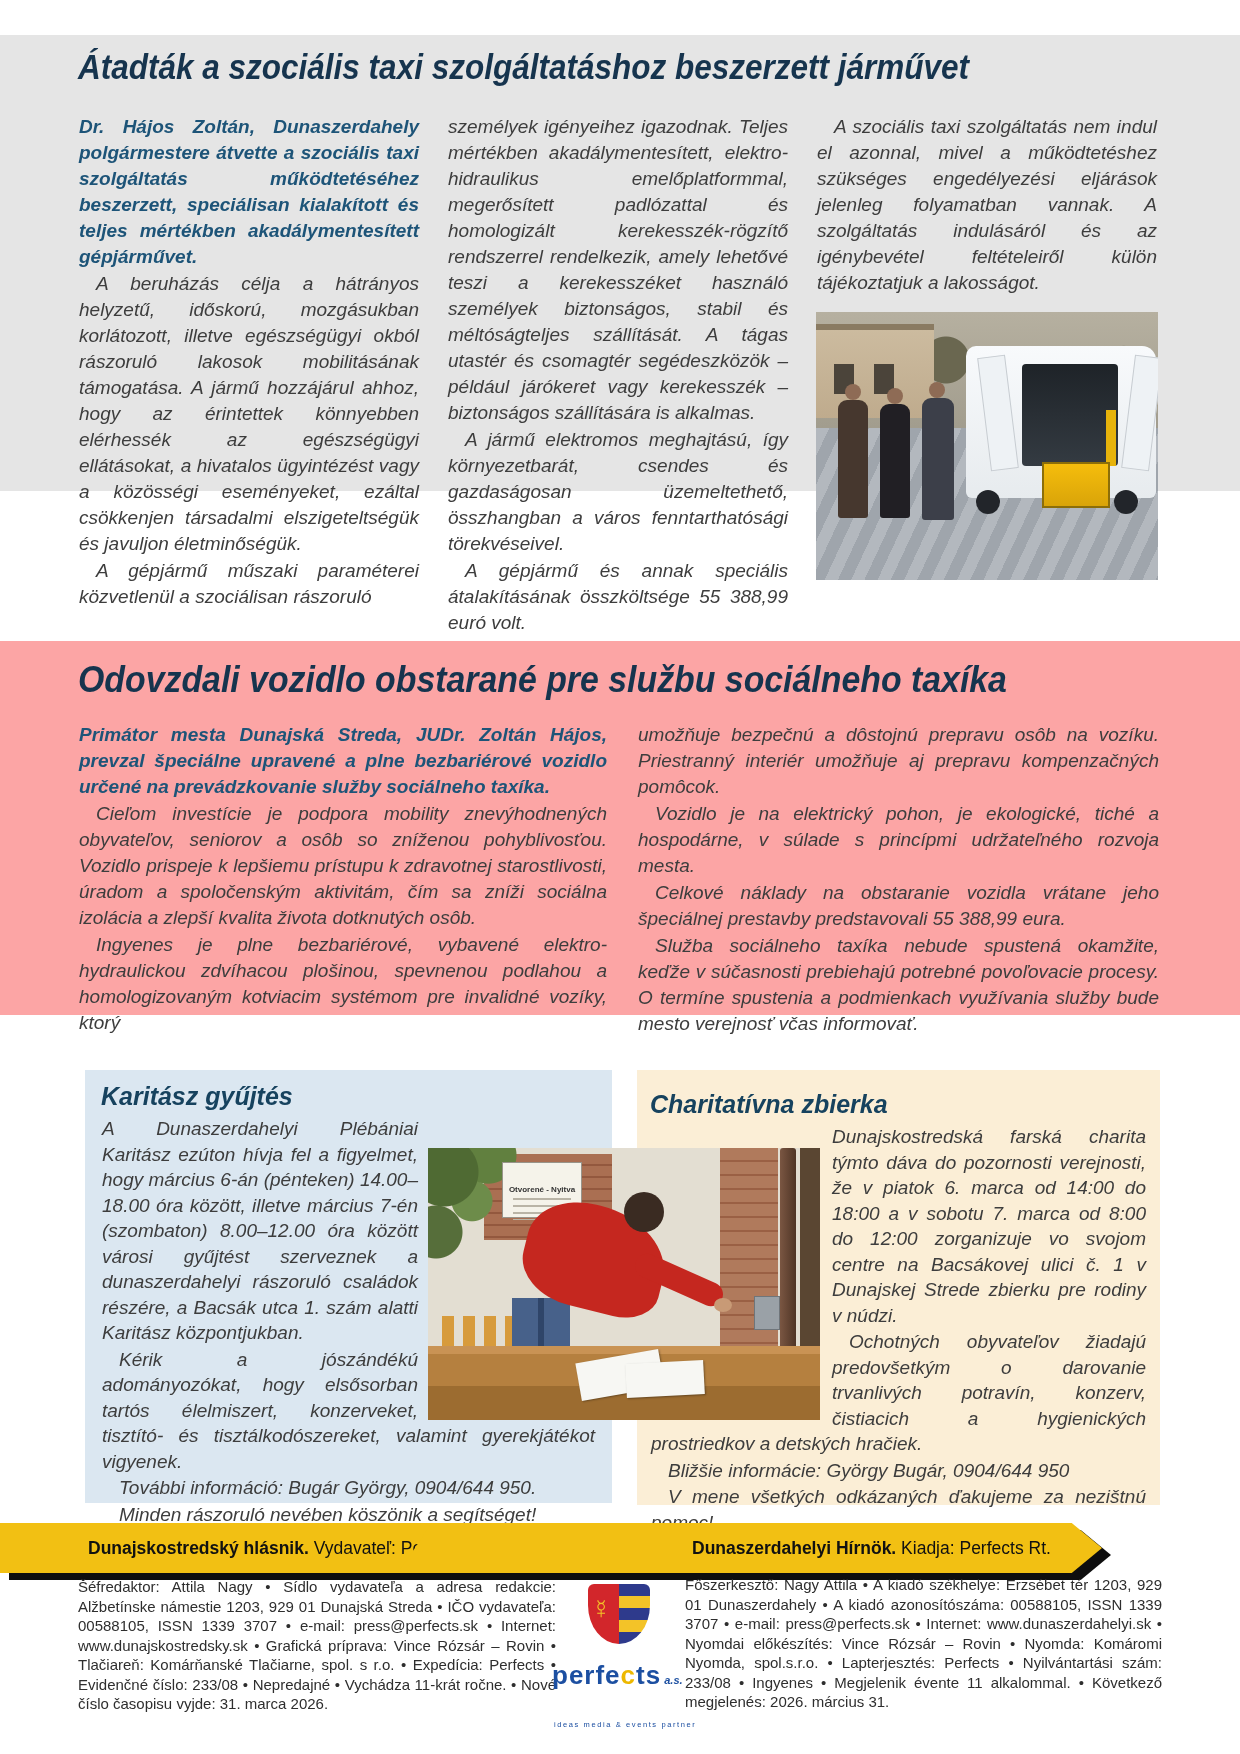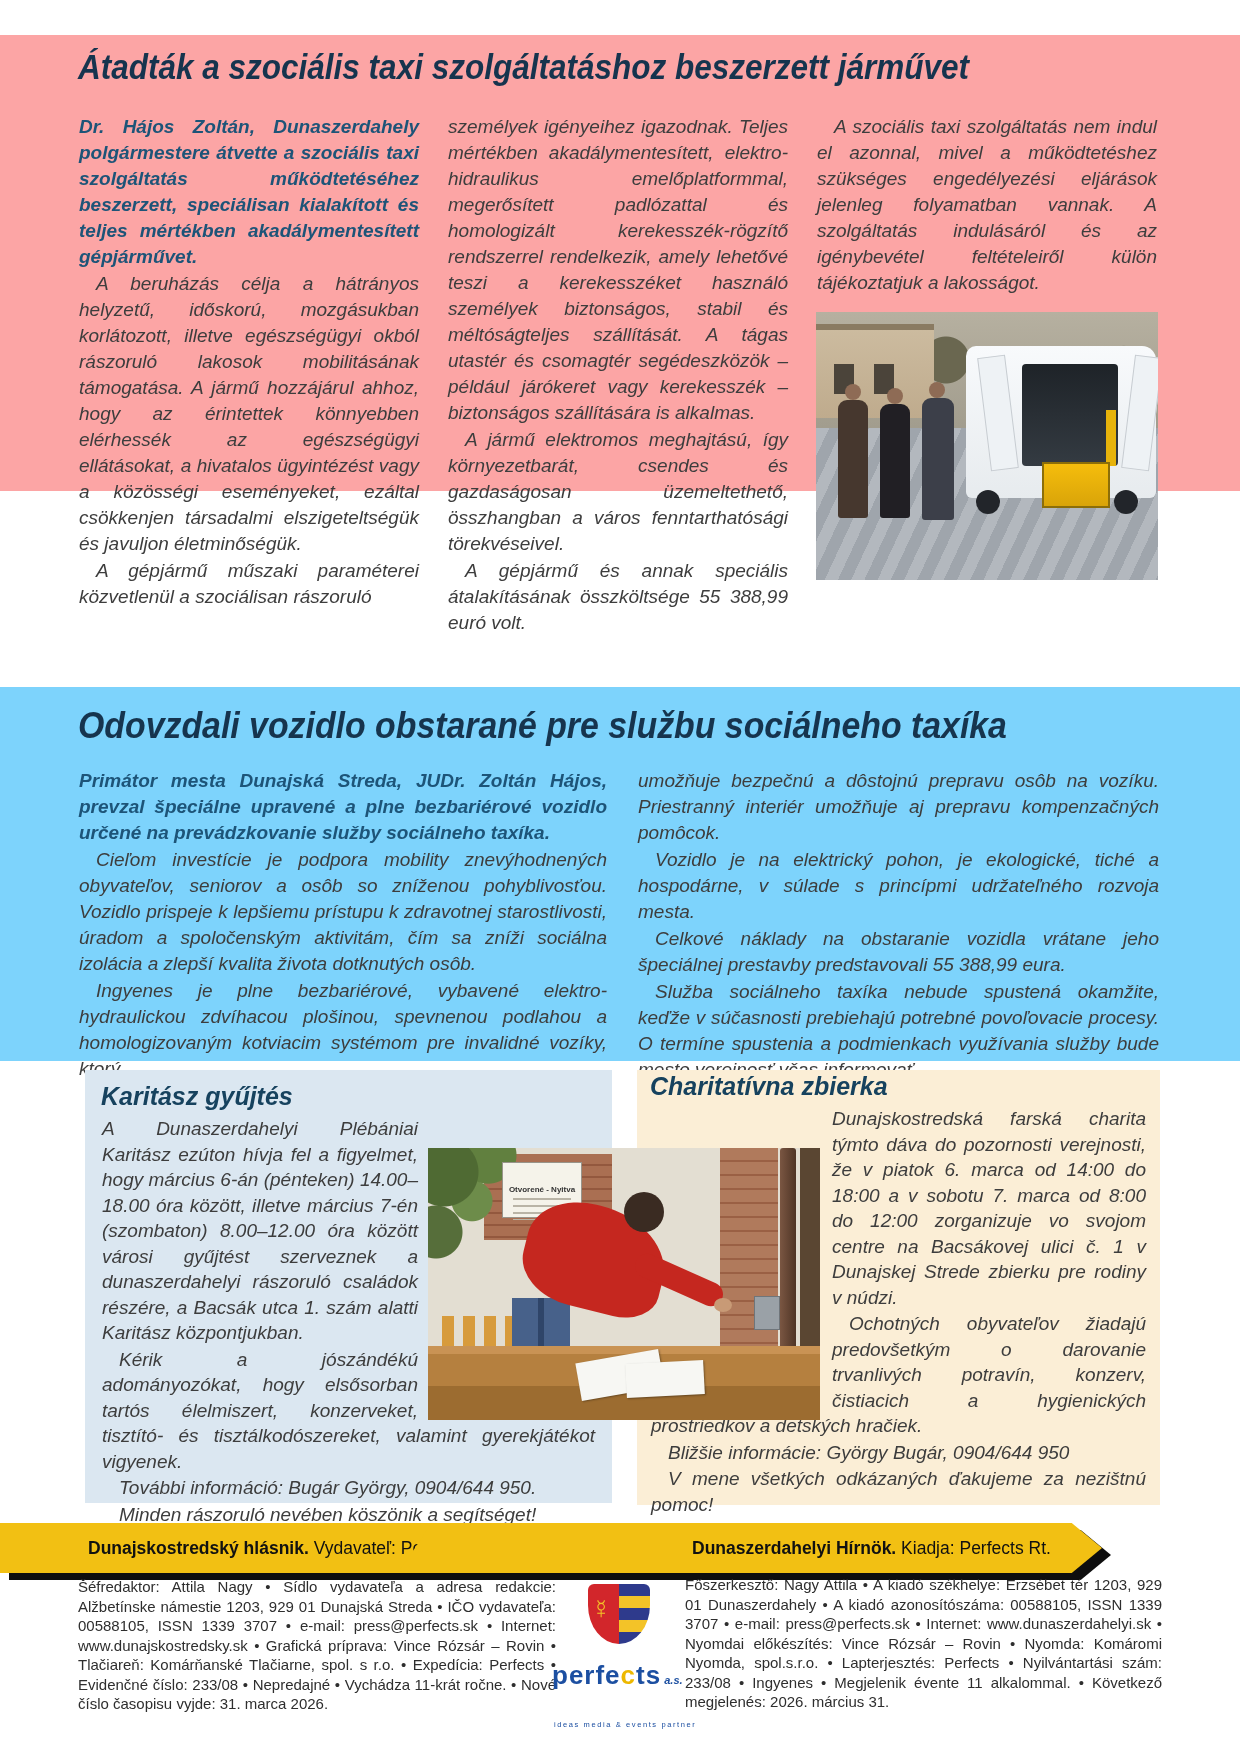--- a/index.html
+++ b/index.html
@@ -1,22 +1,22 @@
 <!DOCTYPE html>
 <html><head>
 <meta charset="utf-8">
 <style>
   html,body { margin:0; padding:0; background:#ffffff; }
   body { font-family:"Liberation Sans", sans-serif; }
   .page { position:relative; width:1240px; height:1754px; background:#ffffff; overflow:hidden; }
 
   
   .sec { position:absolute; left:0; width:1240px; }
-  #sec-hu { top:35px; height:456px; background:#fca5a5; }
-  #sec-sk { top:687px; height:374px; background:#7dd3fc; }
+  #sec-hu { top:35px; height:456px; background:#e5e5e5; }
+  #sec-sk { top:641px; height:374px; background:#fca5a5; }
 
   .art-title { position:absolute; left:78px; margin:0; color:#16344e;
                font-style:italic; font-weight:bold; white-space:nowrap;
                transform-origin:left center; line-height:1.05; }
   #hu-title { top:14px; font-size:35px; transform:scaleX(.90); }
   #sk-title { top:20px; font-size:36px; transform:scaleX(.94); }
 
   .cols { position:absolute; left:78px; display:flex; }
   #hu-cols { top:78px; gap:27px; }
   #hu-cols .col { width:342px; }
@@ -61,21 +61,21 @@
   .p1-door.d2 { left:312px; transform:rotate(7deg); }
   .p1-lift { position:absolute; left:226px; top:150px; width:64px; height:42px;
     background:linear-gradient(180deg,#f5bd0c,#d9a409); border:2px solid #8c6e08; }
   .p1-lift-arm { position:absolute; left:290px; top:98px; width:10px; height:56px; background:#e7b30b; }
   .p1-wheel { position:absolute; top:178px; width:24px; height:24px; border-radius:50%; background:#22252a; }
   .p1-wheel.w1 { left:160px; } .p1-wheel.w2 { left:298px; }
 
   
   .box { position:absolute; top:1070px; box-sizing:border-box; }
   #box-hu { left:85px; width:527px; height:433px; background:#dbe7f1; padding:10px 16px; }
-  #box-sk { left:637px; width:523px; height:435px; background:#fbeed6; padding:0 13px; }
+  #box-sk { left:637px; width:523px; height:435px; background:#fbeed6; padding:18px 13px; }
   .box-title { font-size:25px; font-style:italic; font-weight:bold; color:#16425e; margin:2px 0 5px; }
   .box p { font-size:19px; line-height:25.5px; color:#3d3d3d; text-align:justify; }
   .spacer-r { float:right; width:168px; height:274px; margin:26px 0 6px 10px; }
   .spacer-l { float:left; width:170px; height:272px; margin:26px 12px 6px 0; }
 
   
   .photo2 { position:absolute; left:428px; top:1148px; width:392px; height:272px;
             overflow:hidden; background:#e3ded2; z-index:3; }
   .p2-foliage { position:absolute; left:0; top:0; width:200px; height:120px;
     background:

